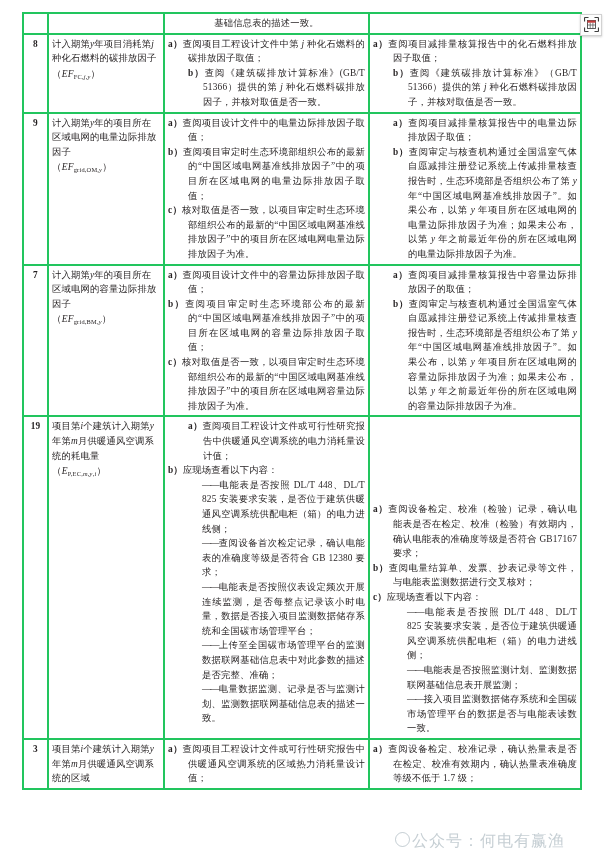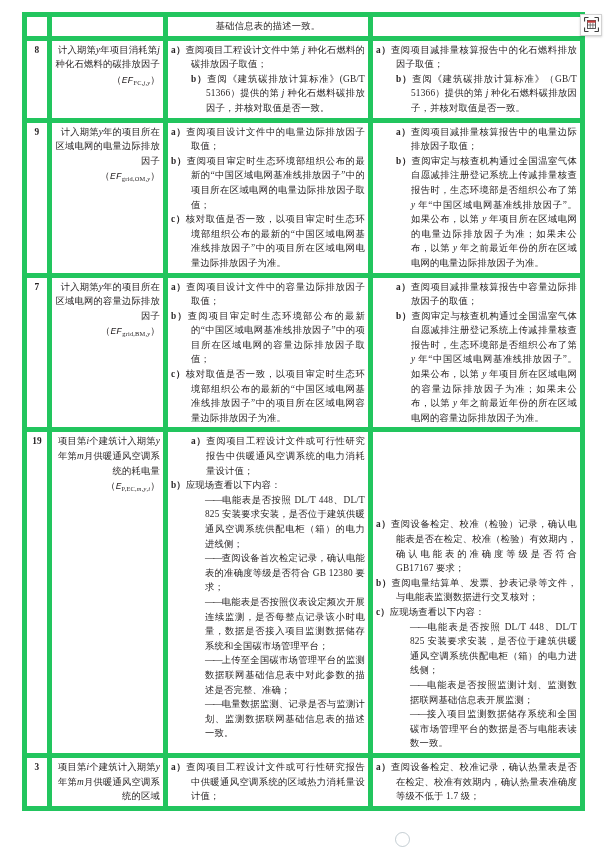--- a/index.html
+++ b/index.html
@@ -26,41 +26,41 @@
   
   table.doc-table {
     position: absolute;
     left: 22px;
     top: 12px;
     width: 558px;
     border-collapse: collapse;
     table-layout: fixed;
   }
   table.doc-table td {
-    border: 5px solid #22c55e;
+    border: 2px solid #22c55e;
     vertical-align: top;
     padding: 2px 3px 2px 3px;
     font-size: 9.3px;
     line-height: 14.6px;
     letter-spacing: 0.2px;
   }
   col.c-num   { width: 25px; }
   col.c-name  { width: 116px; }
   col.c-mid   { width: 205px; }
   col.c-right { width: 212px; }
 
   td.num {
     text-align: center;
     vertical-align: middle;
     font-weight: bold;
     font-size: 9.5px;
     font-family: "Liberation Serif", serif;
   }
   td.name {
-    text-align: right;
+    text-align: left;
     vertical-align: middle;
     line-height: 15px;
   }
   td.body { vertical-align: top; }
   td.tight { padding-top: 1px; }
 
   .hang {
     display: block;
     padding-left: 20px;
     text-indent: -20px;
@@ -88,21 +88,21 @@
 
   .it { font-style: italic; font-family: "Liberation Serif", serif; }
   .formula {
     display: block;
     margin-top: 1px;
     white-space: nowrap;
     font-size: 9.5px;
   }
   .formula .big {
     font-style: italic;
-    font-family: Liberation Mono, monospace;
+    font-family: Liberation Serif, serif;
   }
   .formula sub {
     font-size: 6.4px;
     font-style: normal;
     vertical-align: -2px;
   }
   .formula sub .iv { font-style: italic; }
 
   .latin { font-family: "Liberation Serif", serif; }
 
@@ -264,16 +264,16 @@
       <path d="M14.5 0.5 h-4 M14.5 0.5 v4" stroke="#3d3d3d" stroke-width="1.2" fill="none"></path>
       <path d="M0.5 14.5 h4 M0.5 14.5 v-4" stroke="#3d3d3d" stroke-width="1.2" fill="none"></path>
       <path d="M14.5 14.5 h-4 M14.5 14.5 v-4" stroke="#3d3d3d" stroke-width="1.2" fill="none"></path>
       <rect x="3.5" y="3.5" width="8" height="8" fill="#ffffff" stroke="#4a4a4a" stroke-width="0.9"></rect>
       <rect x="3.5" y="3.5" width="8" height="2.2" fill="#c63a3a" stroke="none"></rect>
       <path d="M3.5 8 h8 M6.2 5.7 v5.8 M8.9 5.7 v5.8" stroke="#4a4a4a" stroke-width="0.7"></path>
     </svg>
   </div>
 
   <div class="watermark">
-    <span class="wm-circle"></span>
+    <span class="wm-circle"></span><span>公众号：何电有赢渔</span>
   </div>
 
 </div>
 
 </body></html>

